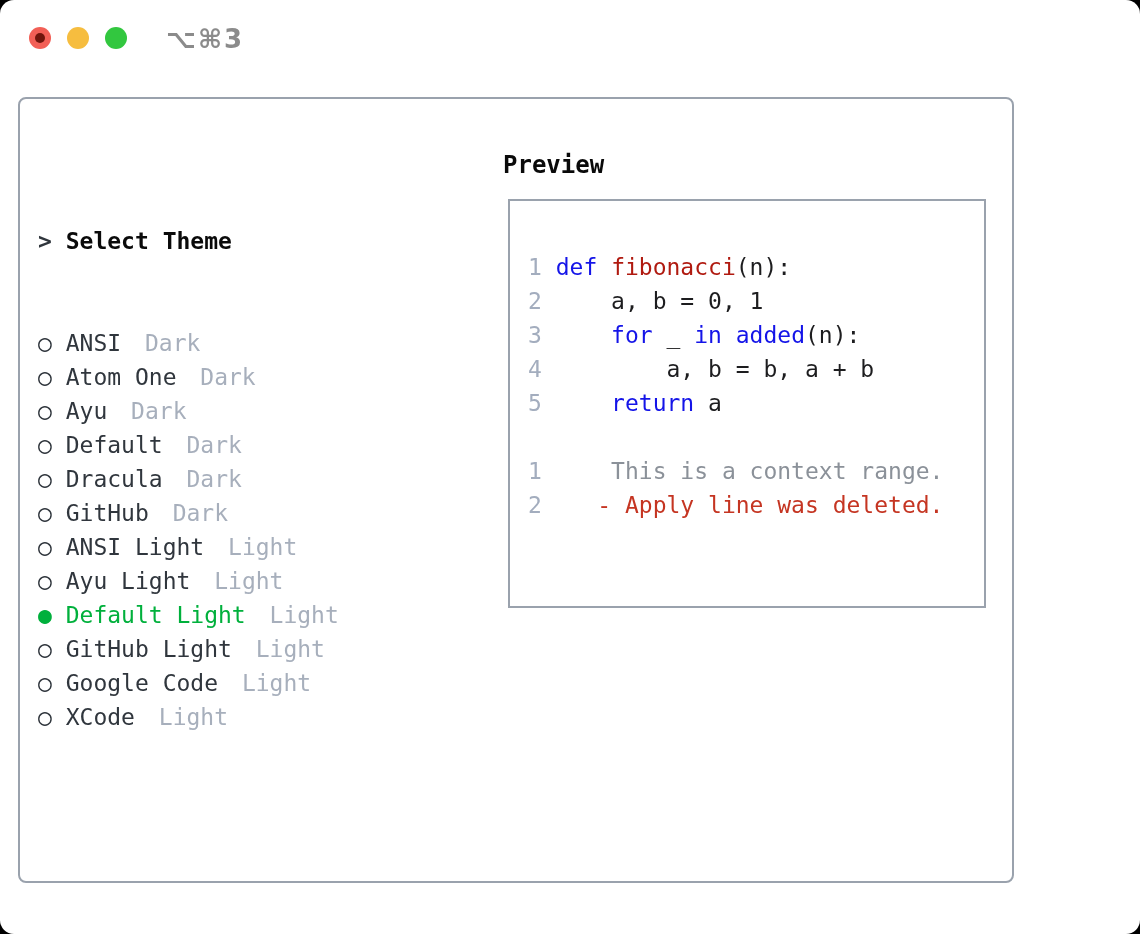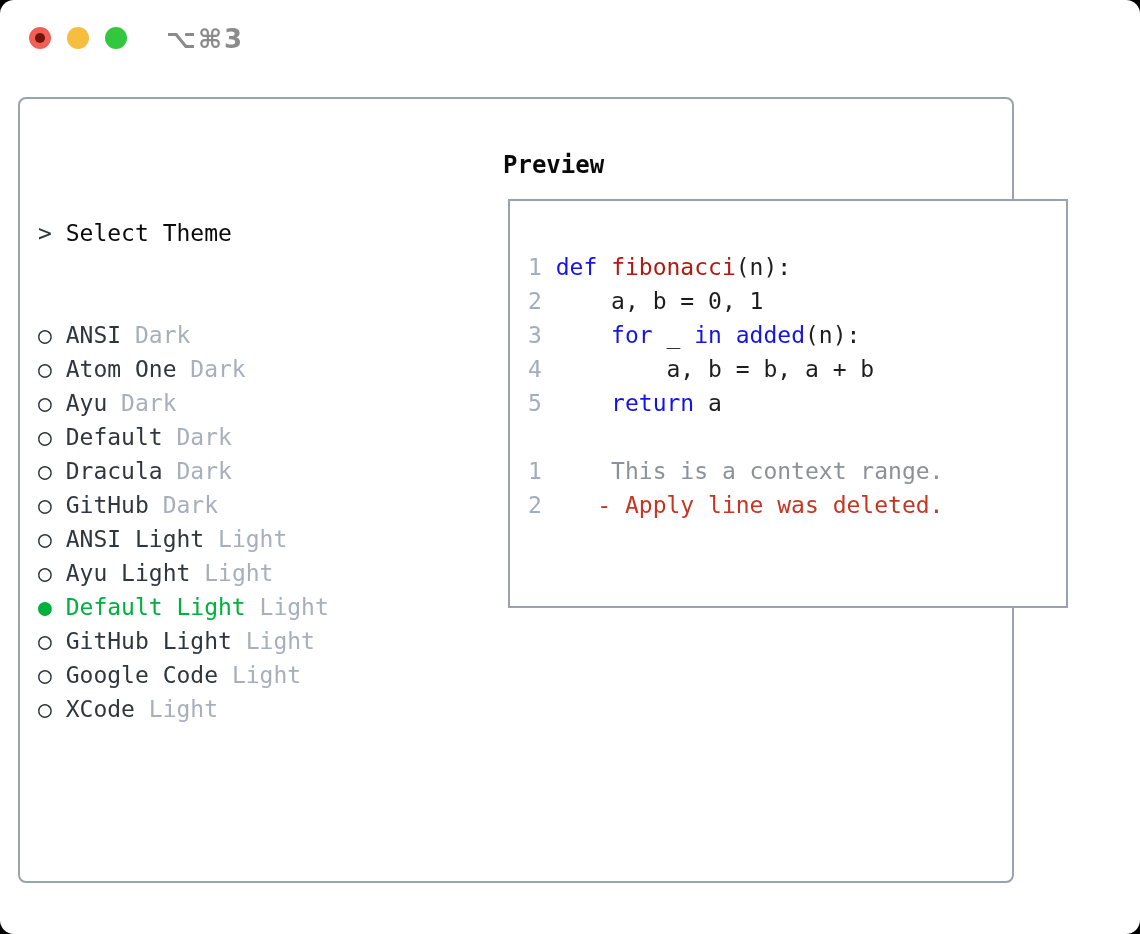--- a/index.html
+++ b/index.html
@@ -17,30 +17,30 @@
   .light.red{left:29px;background:var(--light-red);}
   .light.red::after{content:"";position:absolute;left:6px;top:6px;width:10px;height:10px;border-radius:50%;background:var(--light-red-dot);}
   .light.yellow{left:67px;background:var(--light-yellow);}
   .light.green{left:105px;background:var(--light-green);}
   .win-title{position:absolute;left:166px;top:24px;font-family:"DejaVu Sans",sans-serif;font-size:26px;font-weight:600;color:var(--title);letter-spacing:2px;}
   
   .panel{position:absolute;left:18px;top:97px;width:996px;height:786px;border:2px solid var(--box-border);border-radius:8px;background:var(--win-bg);}
   
   .left-col{position:absolute;left:18px;top:49px;font-size:23px;line-height:34px;white-space:pre;color:var(--item);}
   .row{white-space:pre;}
-  .row.header{color:var(--text-bold);font-weight:normal;}
+  .row.header{color:var(--text-bold);font-weight:bold;margin-top:8px;}
   .row .marker{color:var(--item);}
   .row.selected .marker,.row.selected .oname{color:var(--selected);}
   .row .oname{color:var(--item);}
-  .row .tag{color:var(--tag);}
+  .row .tag{color:var(--tag);margin-left:10px;}
   .row.section-title{color:var(--text-bold);}
   .spacer{height:34px;}
   
   .preview-label{position:absolute;left:483px;top:49px;font-size:24px;line-height:34px;font-weight:bold;color:var(--text-bold);white-space:pre;}
-  .preview-box{position:absolute;left:488px;top:100px;width:560px;height:409px;border:2px solid var(--box-border);background:var(--win-bg);padding:49px 0 0 18px;overflow:hidden;}
+  .preview-box{position:absolute;left:488px;top:100px;width:478px;height:409px;border:2px solid var(--box-border);background:var(--win-bg);padding:49px 0 0 18px;overflow:hidden;}
   .code-line{font-size:23px;line-height:34px;white-space:pre;}
   .ln{color:var(--ln);}
   .pl{color:var(--code);}
   .kw{color:var(--kw);}
   .fn{color:var(--fn);}
   .ctx{color:var(--ctx);}
   .del{color:var(--del);}
   .add{color:var(--add);}
 </style>
 </head>

